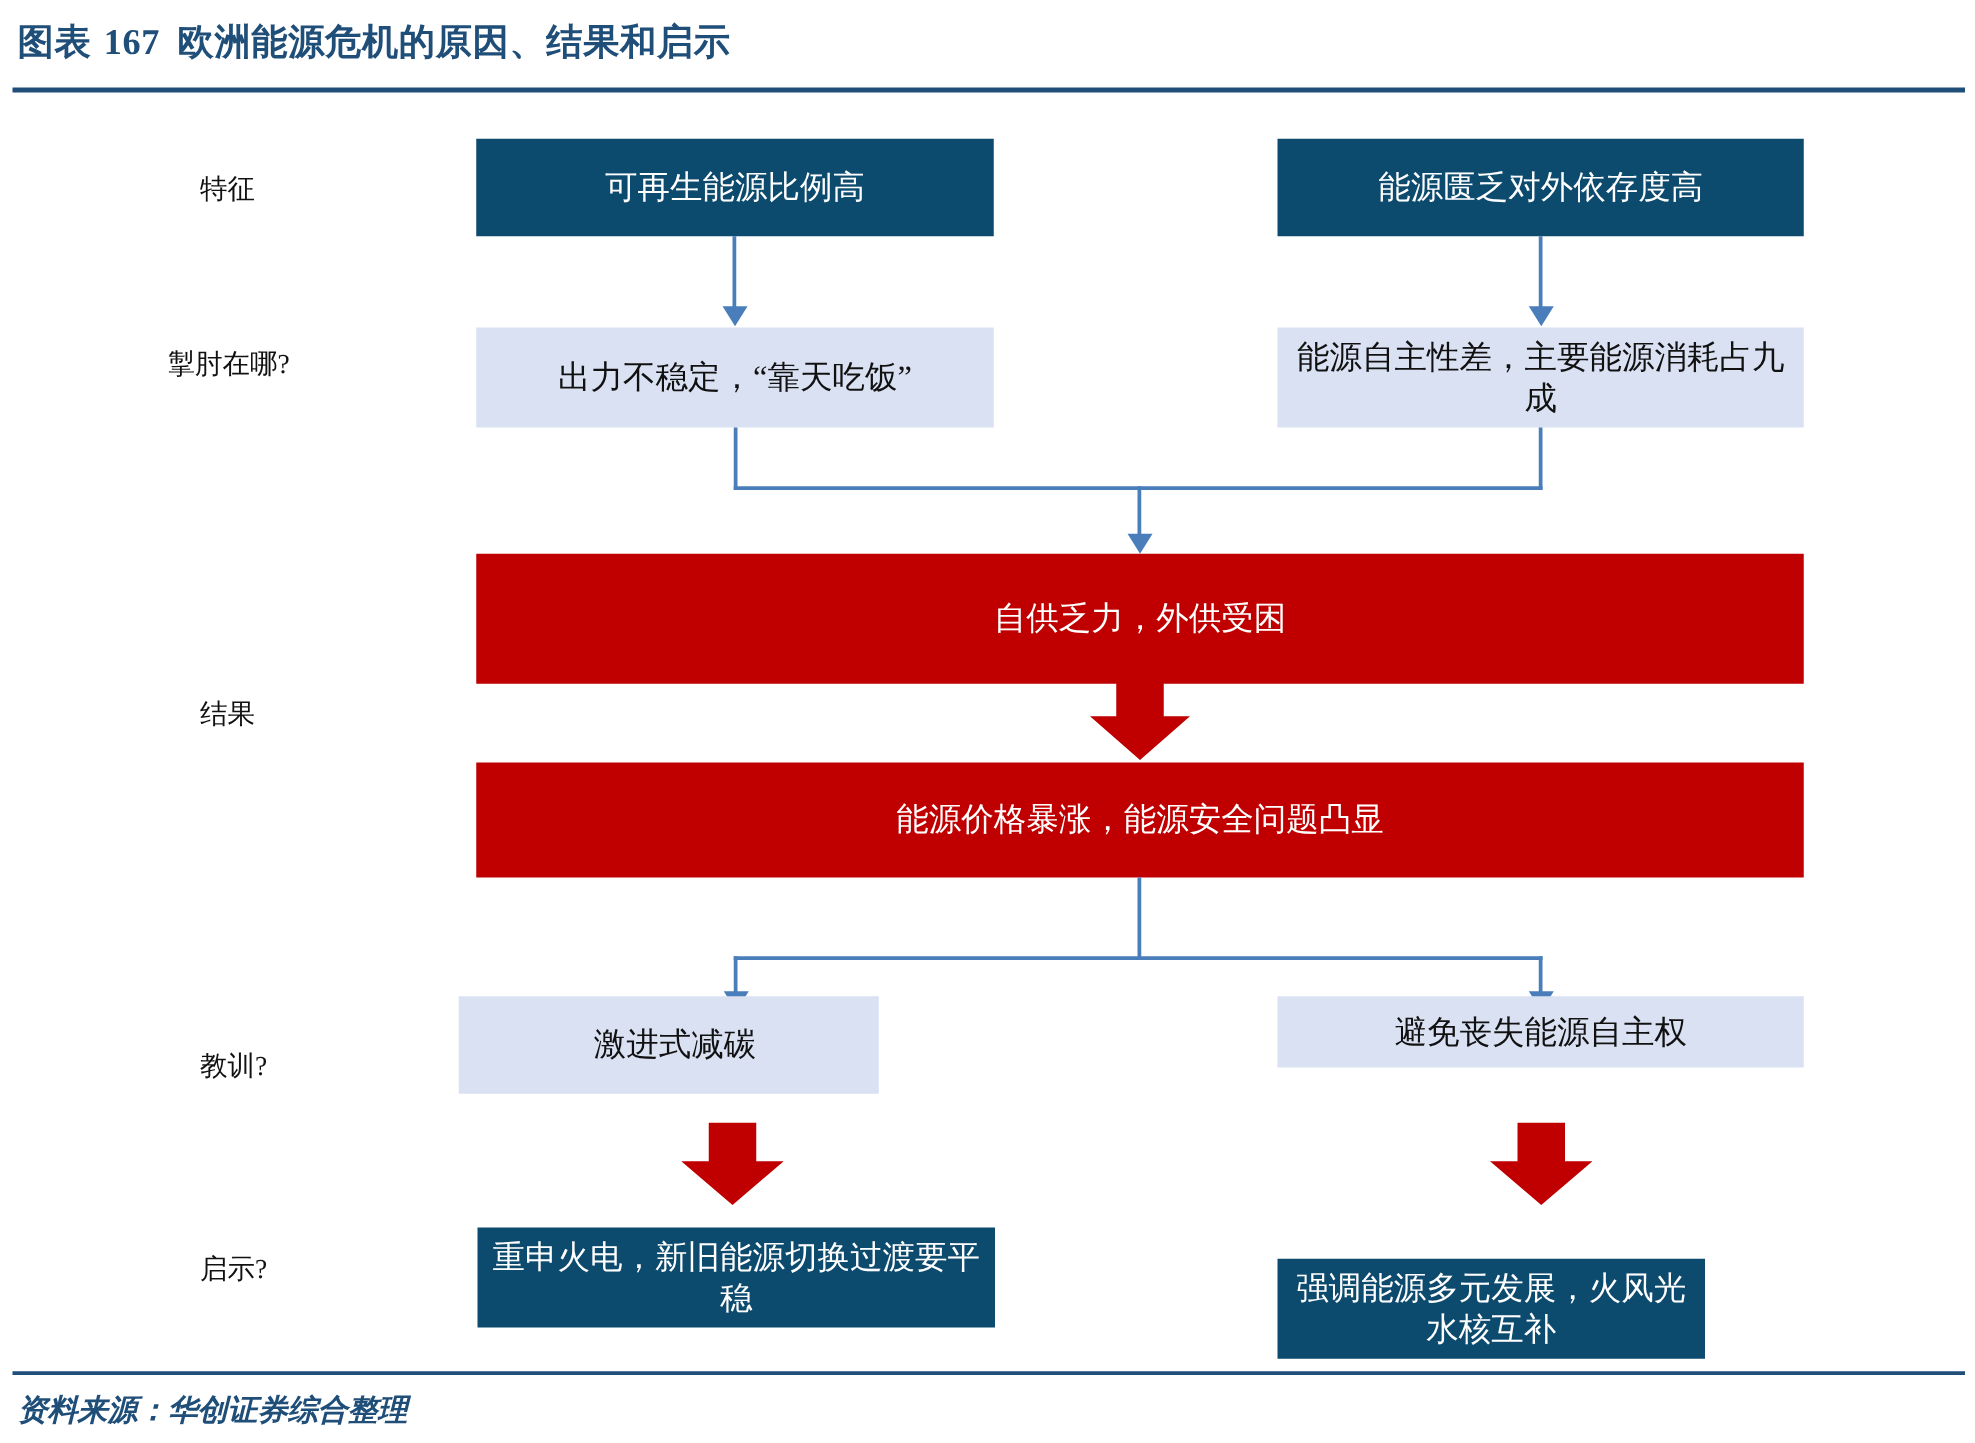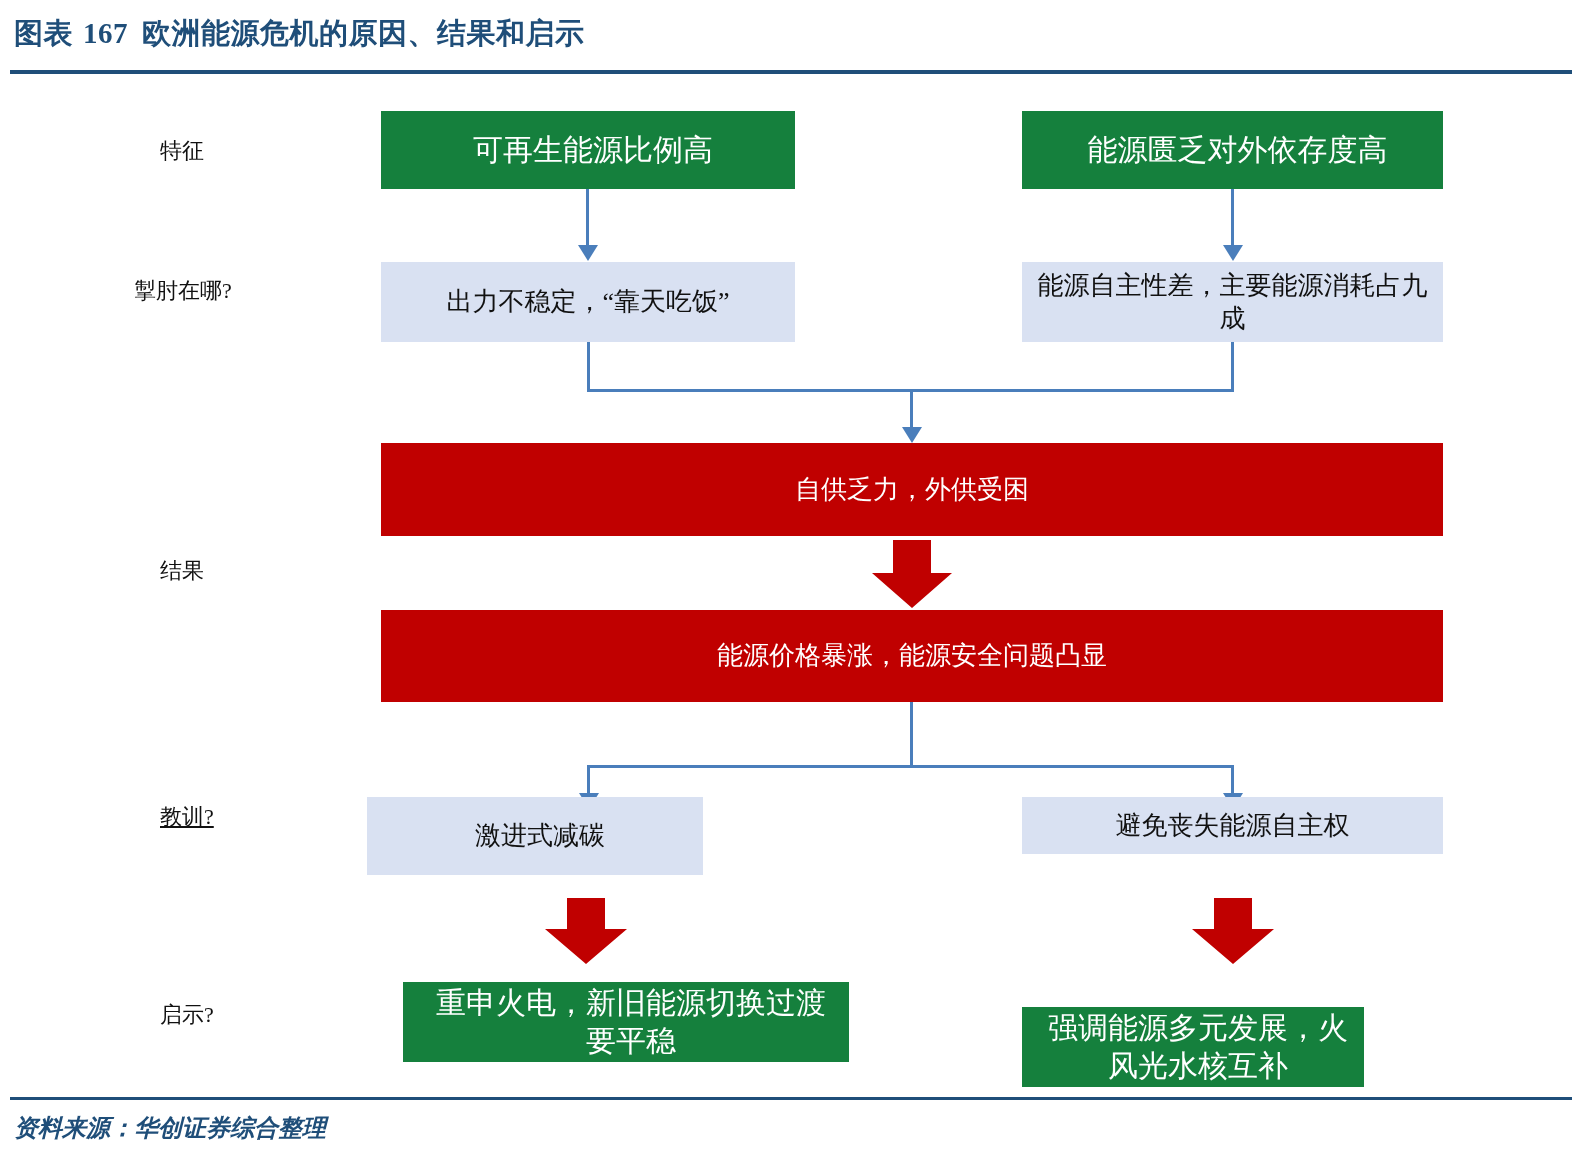--- a/index.html
+++ b/index.html
@@ -73,24 +73,23 @@
     position: absolute;
     box-sizing: border-box;
     display: flex;
     align-items: center;
     justify-content: center;
     text-align: center;
     line-height: 1.28;
     padding: 4px 10px;
   }
   .node-navy {
-    background: #15803d;
+    background: #0c4a6e;
     color: #ffffff;
-    font-size: 30px;
-    padding-left: 20px;
+    font-size: 26px;
   }
   .node-light {
     background: #D9E1F2;
     color: #111111;
     font-size: 26px;
   }
   .node-red {
     background: #C00000;
     color: #ffffff;
     font-size: 26px;
@@ -123,21 +122,21 @@
 <body>
 
 <div id="header-title">
   <span>图表</span><span class="num">167</span><span>欧洲能源危机的原因、结果和启示</span>
 </div>
 <div id="header-rule"></div>
 
 <div class="row-label" style="left:160px; top:136px;">特征</div>
 <div class="row-label" style="left:134px; top:276px;">掣肘在哪?</div>
 <div class="row-label" style="left:160px; top:556px;">结果</div>
-<div class="row-label" style="left:160px; top:802px;text-decoration:underline;">教训?</div>
+<div class="row-label" style="left:160px; top:838px;">教训?</div>
 <div class="row-label" style="left:160px; top:1000px;">启示?</div>
 
 <div class="node node-navy" style="left:381px; top:111px; width:414px; height:78px;">可再生能源比例高</div>
 
 <div class="node node-navy" style="left:1022px; top:111px; width:421px; height:78px;">能源匮乏对外依存度高</div>
 
 <div class="conn conn-v" style="left:586px; top:189px; width:3px; height:58px;"></div>
 <div class="arrowhead-blue" style="left:578px; top:245px;"></div>
 
 <div class="conn conn-v" style="left:1231px; top:189px; width:3px; height:58px;"></div>
@@ -146,21 +145,21 @@
 <div class="node node-light" style="left:381px; top:262px; width:414px; height:80px;">出力不稳定，“靠天吃饭”</div>
 
 <div class="node node-light" style="left:1022px; top:262px; width:421px; height:80px;">能源自主性差，主要能源消耗占九成</div>
 
 <div class="conn conn-v" style="left:587px; top:342px; width:3px; height:50px;"></div>
 <div class="conn conn-v" style="left:1231px; top:342px; width:3px; height:50px;"></div>
 <div class="conn conn-h" style="left:587px; top:389px; width:647px; height:3px;"></div>
 <div class="conn conn-v" style="left:910px; top:389px; width:3px; height:42px;"></div>
 <div class="arrowhead-blue" style="left:902px; top:427px;"></div>
 
-<div class="node node-red" style="left:381px; top:443px; width:1062px; height:93px;">自供乏力，外供受困</div>
+<div class="node node-red" style="left:381px; top:443px; width:1062px; height:104px;">自供乏力，外供受困</div>
 
 <div class="block-arrow" style="left:872px; top:540px;">
   <svg width="80" height="68" viewBox="0 0 80 68" aria-hidden="true">
     <polygon points="21,0 59,0 59,33 80,33 40,68 0,33 21,33" fill="#C00000"></polygon>
   </svg>
 </div>
 
 <div class="node node-red" style="left:381px; top:610px; width:1062px; height:92px;">能源价格暴涨，能源安全问题凸显</div>
 
 <div class="conn conn-v" style="left:910px; top:702px; width:3px; height:66px;"></div>
@@ -178,18 +177,18 @@
   <svg width="82" height="66" viewBox="0 0 82 66" aria-hidden="true">
     <polygon points="22,0 60,0 60,31 82,31 41,66 0,31 22,31" fill="#C00000"></polygon>
   </svg>
 </div>
 <div class="block-arrow" style="left:1192px; top:898px;">
   <svg width="82" height="66" viewBox="0 0 82 66" aria-hidden="true">
     <polygon points="22,0 60,0 60,31 82,31 41,66 0,31 22,31" fill="#C00000"></polygon>
   </svg>
 </div>
 
-<div class="node node-navy" style="left:403px; top:982px; width:446px; height:80px;">重申火电，新旧能源切换过渡要平稳</div>
+<div class="node node-navy" style="left:382px; top:982px; width:414px; height:80px;">重申火电，新旧能源切换过渡要平稳</div>
 
 <div class="node node-navy" style="left:1022px; top:982px; width:342px; height:80px;margin-top:25px;">强调能源多元发展，火风光水核互补</div>
 
 <div id="footer-rule"></div>
 <div id="footer-source">资料来源：华创证券综合整理</div>
 
 </body></html>

